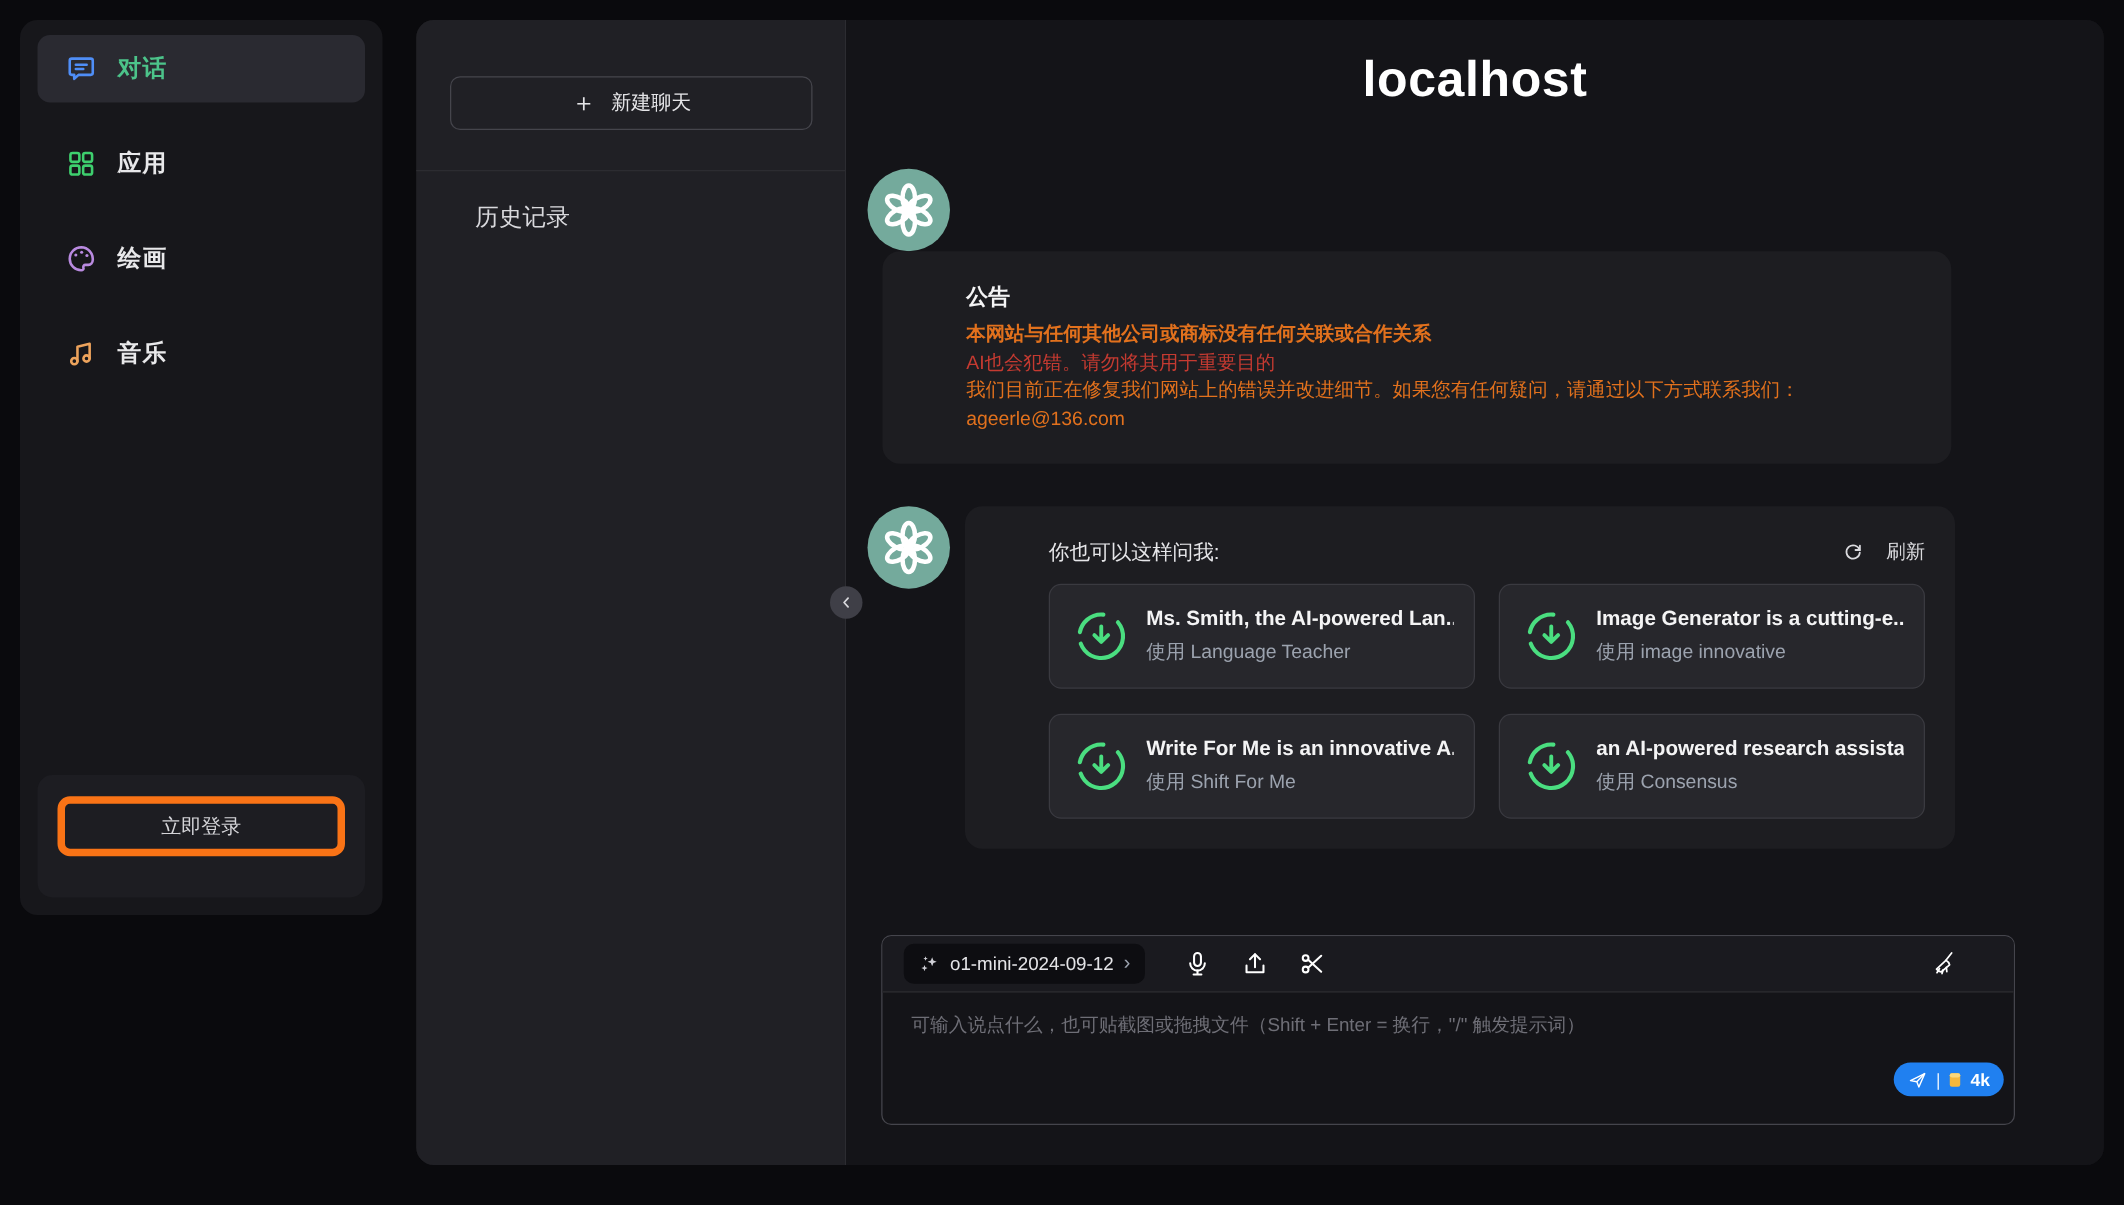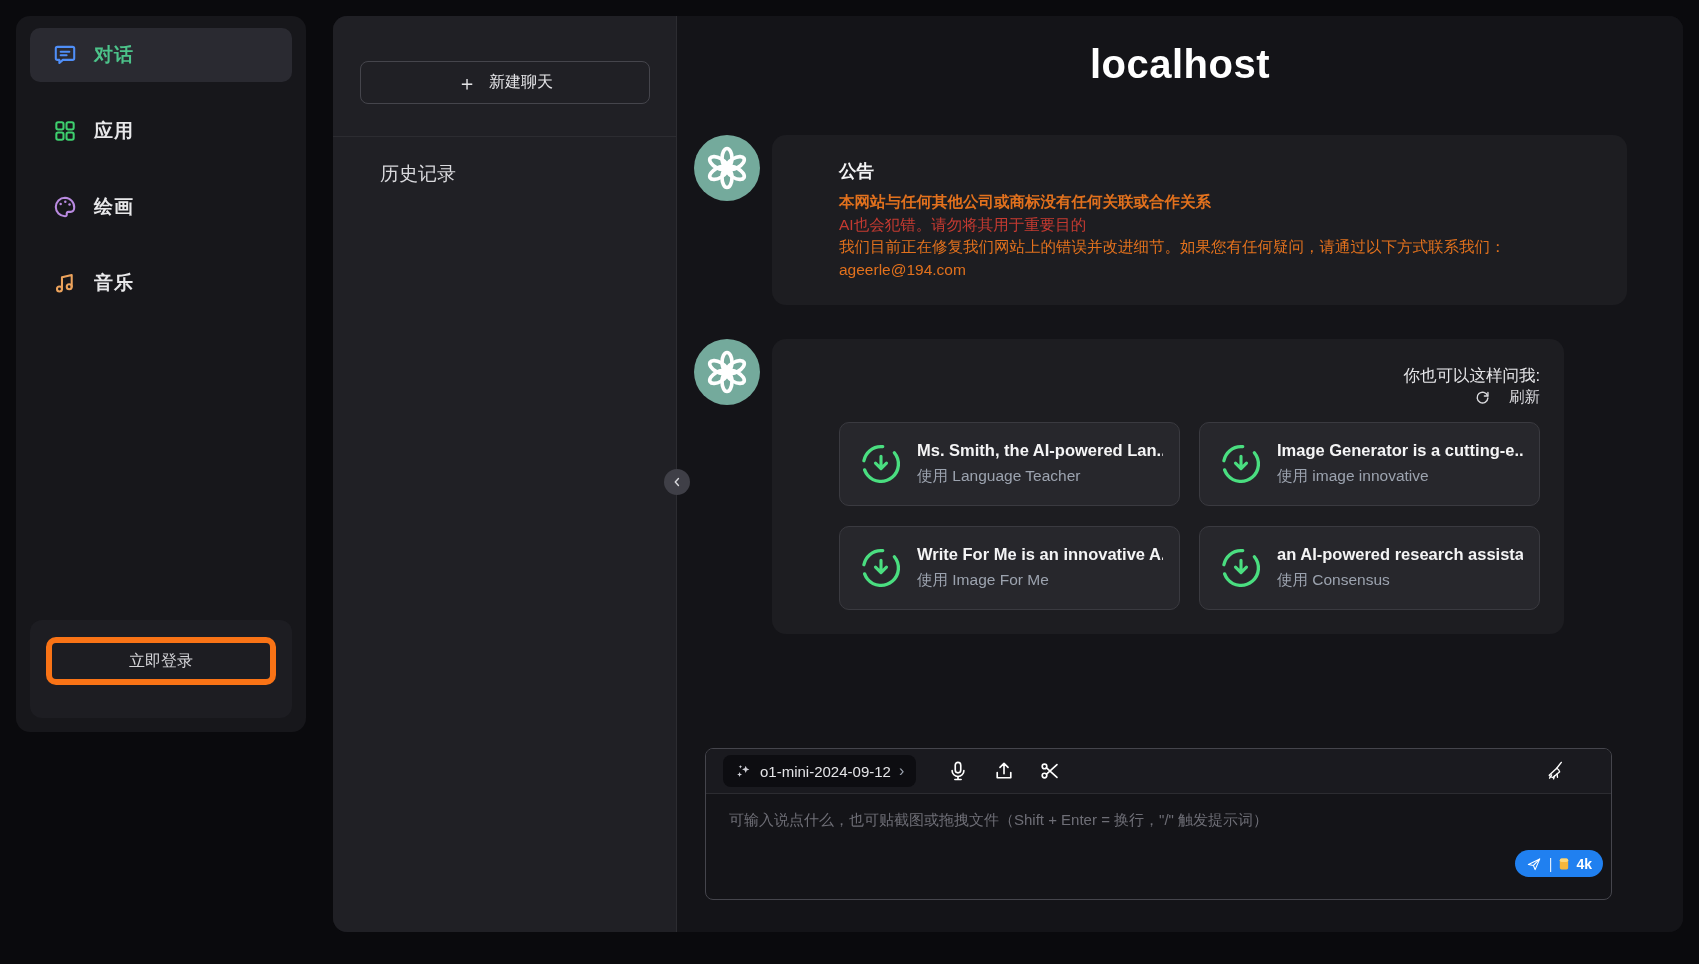--- a/index.html
+++ b/index.html
@@ -42,39 +42,39 @@
   .chat-item-actions svg { width:16px; height:16px; display:block; cursor:pointer; }
 
   .chatmain { flex:1; position:relative; background:#141418; border-radius:0 14px 14px 0; }
   .collapse-btn { position:absolute; left:-13px; top:453px; width:26px; height:26px;
     border-radius:50%; background:#3f3f47; border:none; color:#d8d8dc; cursor:pointer;
     display:flex; align-items:center; justify-content:center; z-index:5; }
   .page-title { text-align:center; margin-top:26px; font-size:40px; font-weight:800;
     color:#ffffff; letter-spacing:.5px; }
 
   .msg-row { display:flex; align-items:flex-start; padding-left:17px; }
-  .msg-row.first { margin-top:48px; }
+  .msg-row.first { margin-top:48px;flex-direction:column; }
   .msg-row.second { margin-top:34px; }
   .avatar { width:66px; height:66px; border-radius:50%; background:#74aa9c; flex:0 0 66px;
     display:flex; align-items:center; justify-content:center; }
   .avatar svg { width:46px; height:46px; }
   .bubble { background:#1d1d21; border-radius:14px; margin-left:12px;
     padding:24px 24px 24px 67px; }
   .bubble.announce { width:855px; }
   .bubble.welcome  { width:792px; }
   .bubble-title { font-size:17.5px; font-weight:700; color:#f4f4f5; margin-bottom:8px; }
   .ann-line { font-size:15.5px; line-height:22.5px; }
   .ann-line.orange { color:#e2711d; font-weight:700; }
   .ann-line.red    { color:#c53a31; }
   .ann-line.orange-normal { color:#e2711d; font-weight:400; }
   .ann-line.email  { color:#e2711d; cursor:pointer; }
 
   .welcome-body { font-size:16.5px; line-height:28px; color:#e6e6e9; width:722px; }
-  .ask-row { display:flex; align-items:flex-end; justify-content:space-between;
-    width:701px; margin-top:2px;flex-direction:column; }
+  .ask-row { display:flex; align-items:flex-start; justify-content:space-between;
+    width:701px; margin-top:2px; }
   .ask-label { font-size:16.5px; color:#e6e6e9; }
   .refresh-btn { display:flex; align-items:center; gap:19px; background:none; border:none;
     color:#dadade; font-size:15.5px; cursor:pointer; font-family:Liberation Serif, serif; }
   .refresh-btn svg { width:15px; height:15px; }
 
   .suggestion-grid { display:grid; grid-template-columns:341px 341px; gap:20px 19px;
     margin-top:14px; }
   .suggestion-card { height:84px; background:#27272c; border:1px solid #3a3a40;
     border-radius:10px; display:flex; align-items:center; padding:0 16px 0 19px;
     cursor:pointer; }
@@ -192,21 +192,21 @@
             <ellipse cx="12" cy="6.9" rx="2.6" ry="5.1" transform="rotate(240 12 12)"></ellipse>
             <ellipse cx="12" cy="6.9" rx="2.6" ry="5.1" transform="rotate(300 12 12)"></ellipse>
           </g>
         </svg>
       </div>
       <div class="bubble announce">
         <div class="bubble-title">公告</div>
         <div class="ann-line orange">本网站与任何其他公司或商标没有任何关联或合作关系</div>
         <div class="ann-line red">AI也会犯错。请勿将其用于重要目的</div>
         <div class="ann-line orange-normal">我们目前正在修复我们网站上的错误并改进细节。如果您有任何疑问，请通过以下方式联系我们：</div>
-        <div class="ann-line email">ageerle@194.com</div>
+        <div class="ann-line email">ageerle@136.com</div>
       </div>
     </div>
 
     <div class="msg-row second">
       <div class="avatar">
         <svg viewBox="0 0 24 24">
           <g fill="none" stroke="#ffffff" stroke-width="1.9">
             <ellipse cx="12" cy="6.9" rx="2.6" ry="5.1"></ellipse>
             <ellipse cx="12" cy="6.9" rx="2.6" ry="5.1" transform="rotate(60 12 12)"></ellipse>
             <ellipse cx="12" cy="6.9" rx="2.6" ry="5.1" transform="rotate(120 12 12)"></ellipse>
@@ -249,21 +249,21 @@
               <div class="suggestion-sub">使用 image innovative</div>
             </div>
           </div>
           <div class="suggestion-card">
             <svg viewBox="0 0 48 48" width="44" height="44">
               <circle cx="24" cy="24" r="19" fill="none" stroke="#4ade80" stroke-width="3.6" stroke-linecap="round" stroke-dasharray="66 10 28 15" transform="rotate(-40 24 24)"></circle>
               <path d="M24 15.5v13M18 23l6 6 6-6" fill="none" stroke="#4ade80" stroke-width="3.4" stroke-linecap="round" stroke-linejoin="round"></path>
             </svg>
             <div class="suggestion-text">
               <div class="suggestion-title">Write For Me is an innovative A...</div>
-              <div class="suggestion-sub">使用 Image For Me</div>
+              <div class="suggestion-sub">使用 Shift For Me</div>
             </div>
           </div>
           <div class="suggestion-card">
             <svg viewBox="0 0 48 48" width="44" height="44">
               <circle cx="24" cy="24" r="19" fill="none" stroke="#4ade80" stroke-width="3.6" stroke-linecap="round" stroke-dasharray="66 10 28 15" transform="rotate(-40 24 24)"></circle>
               <path d="M24 15.5v13M18 23l6 6 6-6" fill="none" stroke="#4ade80" stroke-width="3.4" stroke-linecap="round" stroke-linejoin="round"></path>
             </svg>
             <div class="suggestion-text">
               <div class="suggestion-title">an AI-powered research assista...</div>
               <div class="suggestion-sub">使用 Consensus</div>

